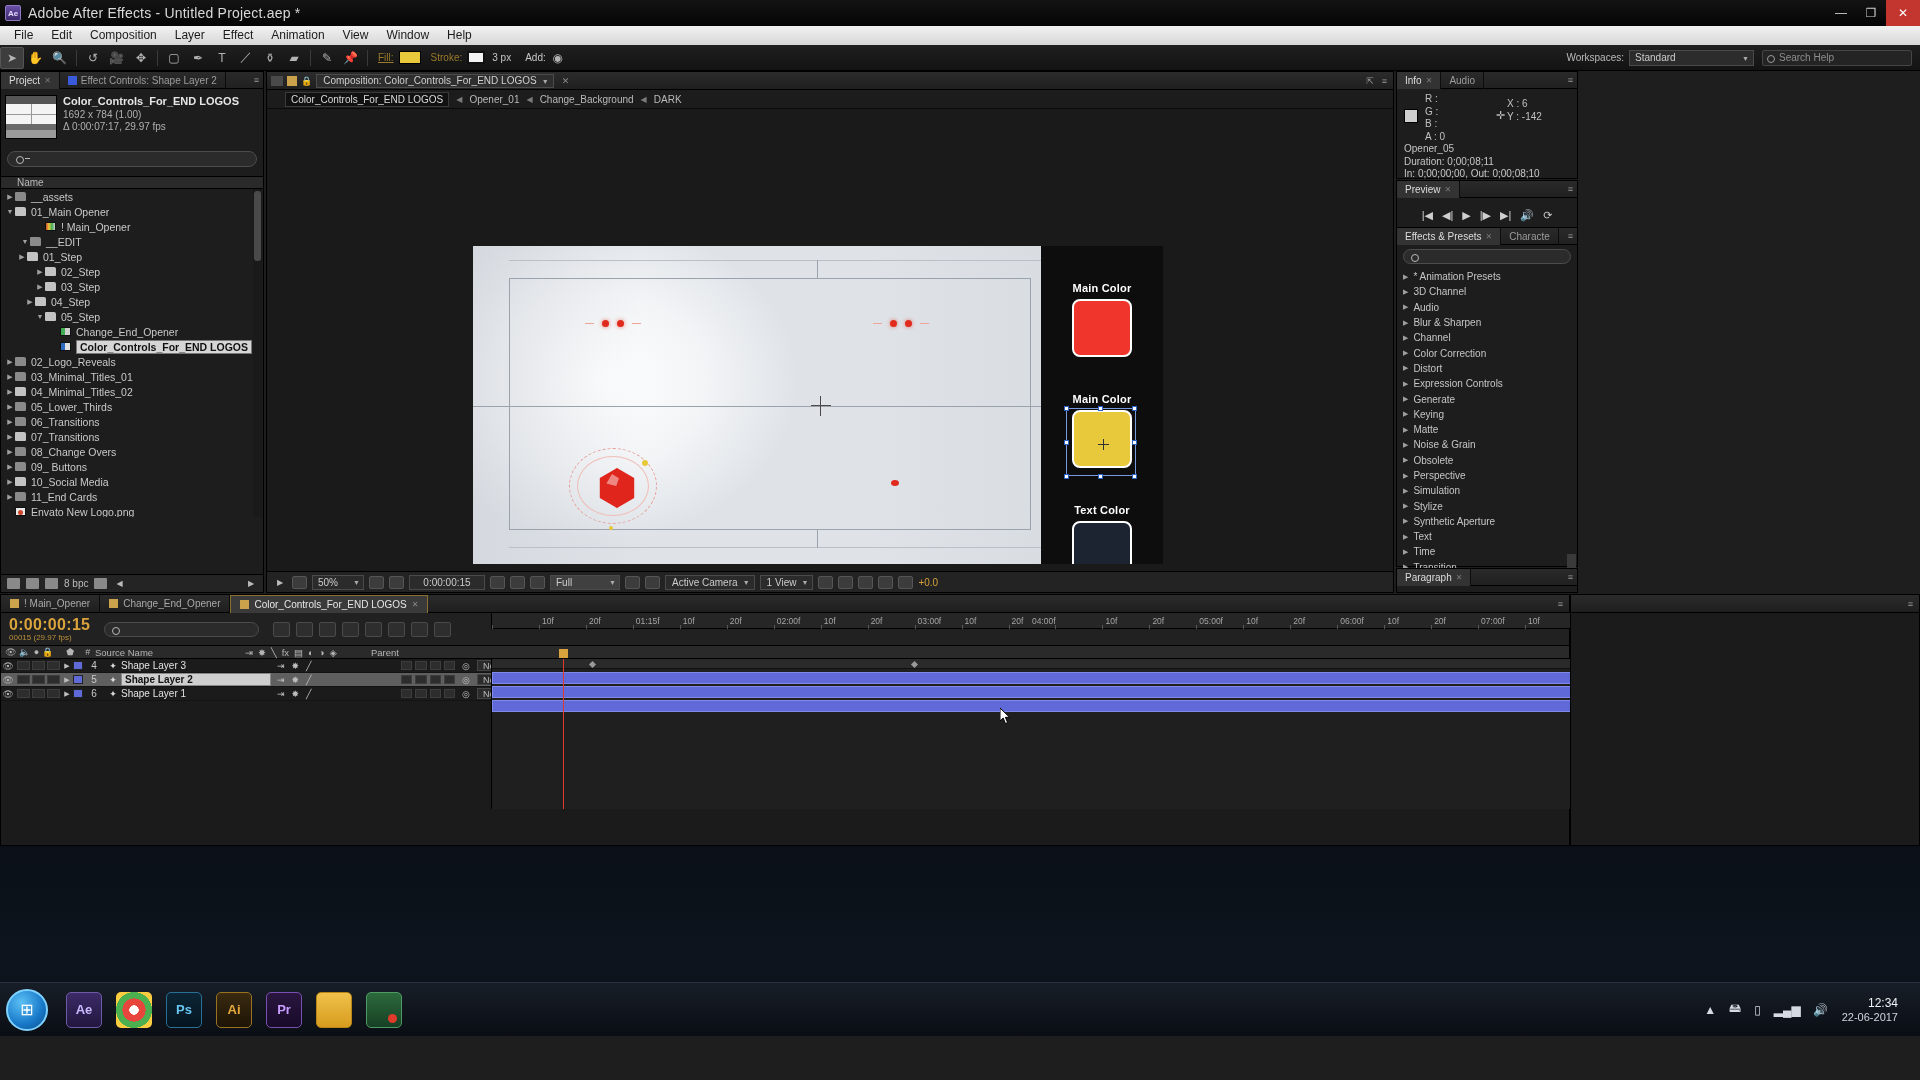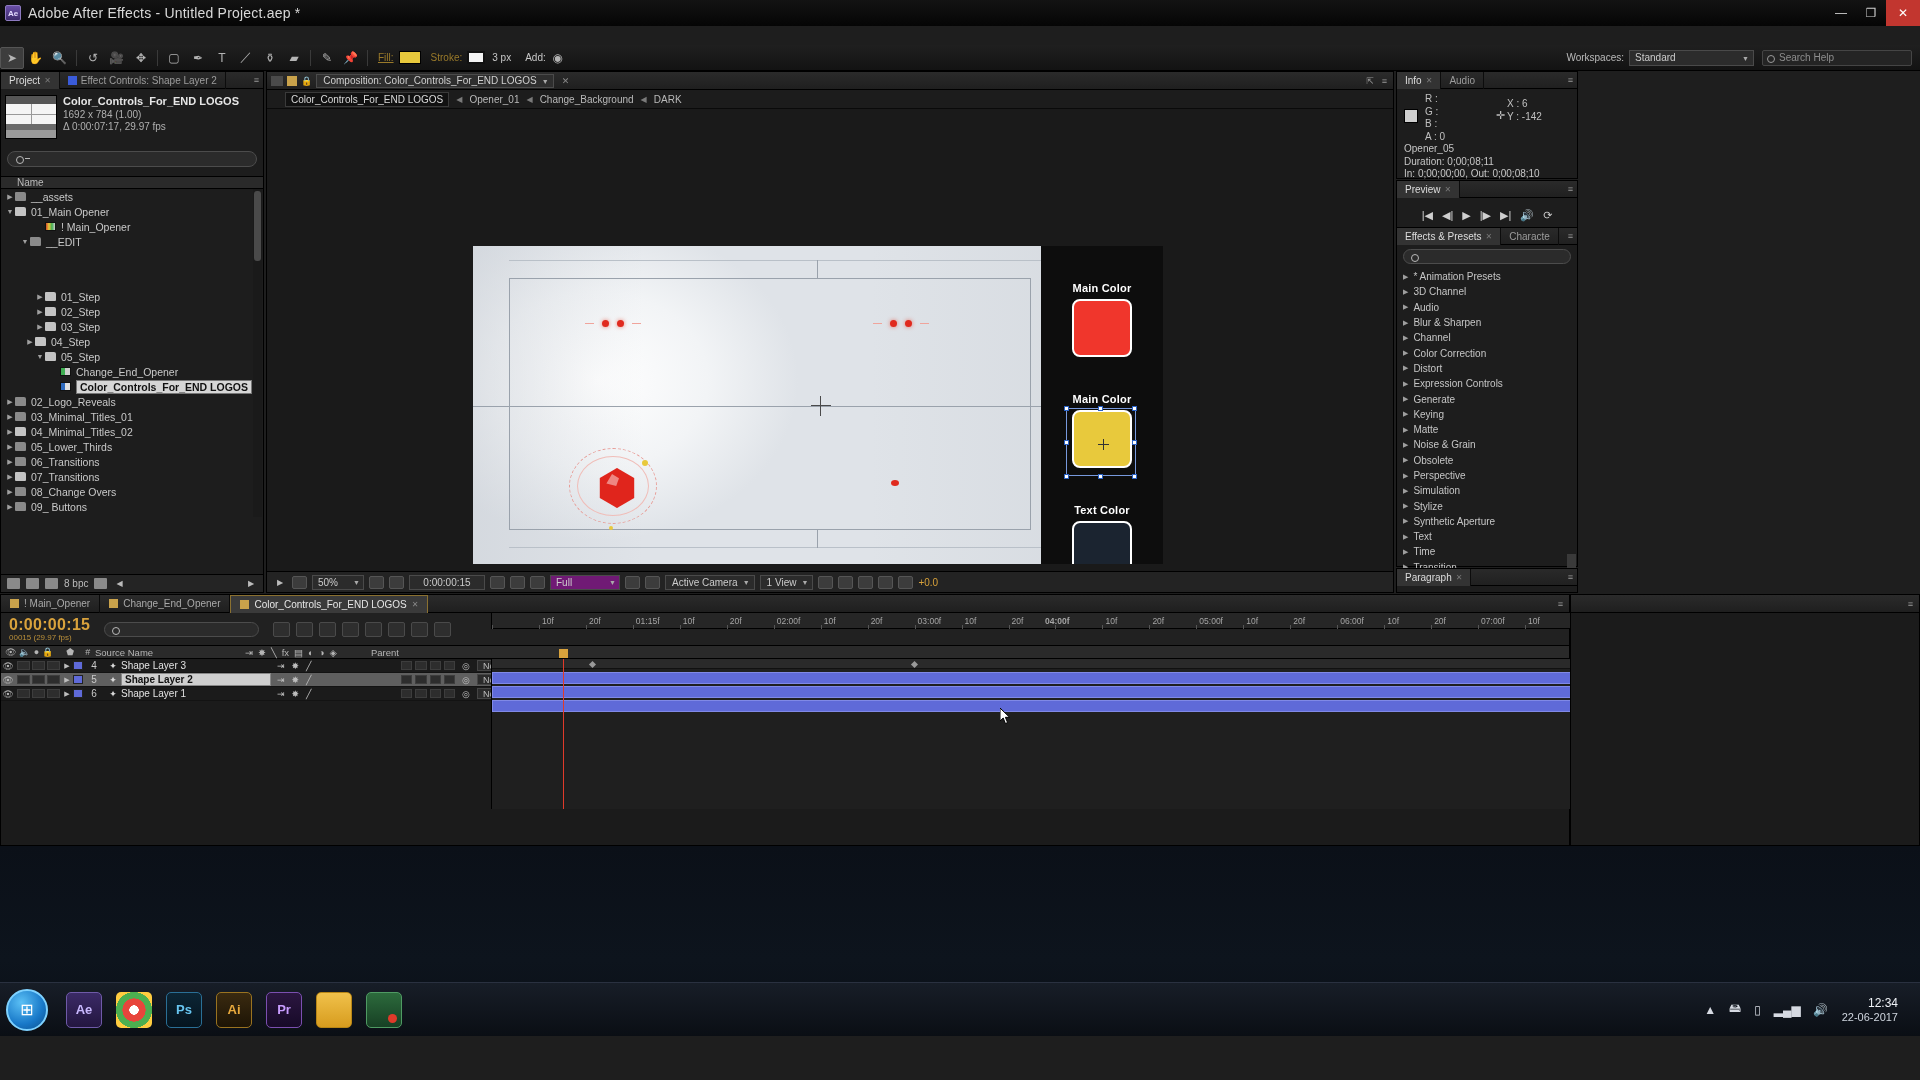--- a/index.html
+++ b/index.html
@@ -269,21 +269,21 @@
   .cb-zoom{
     width:52px;height:15px;background:#2b2b2b;border:1px solid #4a4a4a;font-size:10px;color:#ccc;
     display:flex;align-items:center;padding-left:5px;position:relative;
   }
   .cb-zoom .car{position:absolute;right:3px;top:3px;font-size:7px;color:#aaa;}
   .cb-time{
     width:76px;height:15px;background:#2b2b2b;border:1px solid #4a4a4a;font-size:10px;color:#ccc;
     display:flex;align-items:center;justify-content:center;
   }
   .cb-res{
-    width:70px;height:15px;background:#701a75;border:1px solid #4a4a4a;font-size:10px;color:#ccc;
+    width:70px;height:15px;background:#404040;border:1px solid #4a4a4a;font-size:10px;color:#ccc;
     display:flex;align-items:center;padding-left:5px;position:relative;
   }
   .cb-res .car{position:absolute;right:3px;top:3px;font-size:7px;color:#aaa;}
   .cb-cam{
     height:15px;background:#2b2b2b;border:1px solid #4a4a4a;font-size:10px;color:#ccc;
     display:flex;align-items:center;padding:0 16px 0 6px;position:relative;
   }
   .cb-cam .car{position:absolute;right:4px;top:3px;font-size:7px;color:#aaa;}
   .cb-view{
     height:15px;background:#2b2b2b;border:1px solid #4a4a4a;font-size:10px;color:#ccc;
@@ -440,20 +440,31 @@
   <div class="titlebar">
     <div class="ae-logo">Ae</div>
     <div class="title-text">Adobe After Effects - Untitled Project.aep *</div>
     <div class="win-btns">
       <div class="win-btn">—</div>
       <div class="win-btn">❐</div>
       <div class="win-btn close">✕</div>
     </div>
   </div>
 
+  <div class="menubar" id="menubar">
+      <div class="mi">File</div>
+      <div class="mi">Edit</div>
+      <div class="mi">Composition</div>
+      <div class="mi">Layer</div>
+      <div class="mi">Effect</div>
+      <div class="mi">Animation</div>
+      <div class="mi">View</div>
+      <div class="mi">Window</div>
+      <div class="mi">Help</div>
+    </div>
 
   <div class="toolbar">
     <div class="tool sel">➤</div>
     <div class="tool">✋</div>
     <div class="tool">🔍</div>
     <div class="tsep"></div>
     <div class="tool">↺</div>
     <div class="tool">🎥</div>
     <div class="tool">✥</div>
     <div class="tsep"></div>
@@ -538,21 +549,21 @@
         <div class="trow" style="padding-left: 34px;">
           <span class="tw"></span>
           <span class="cicon multi"></span>
           <span class="tlabel">! Main_Opener</span>
         </div>
         <div class="trow" style="padding-left: 19px;">
           <span class="tw">▼</span>
           <span class="ficon"></span>
           <span class="tlabel">__EDIT</span>
         </div>
-        <div class="trow" style="padding-left: 34px; margin-top: 40px;">
+        <div class="trow" style="padding-left: 16px;">
           <span class="tw">▶</span>
           <span class="ficon light"></span>
           <span class="tlabel">01_Step</span>
         </div>
         <div class="trow" style="padding-left: 34px;">
           <span class="tw">▶</span>
           <span class="ficon light"></span>
           <span class="tlabel">02_Step</span>
         </div>
         <div class="trow" style="padding-left: 34px;">
@@ -990,21 +1001,21 @@
         <span class="rtick" style="left: 331.696px;">10f</span>
         <span class="rline" style="left: 328.696px;"></span>
         <span class="rtick" style="left: 378.652px;">20f</span>
         <span class="rline" style="left: 375.652px;"></span>
         <span class="rtick" style="left: 425.609px;">03:00f</span>
         <span class="rline" style="left: 422.609px;"></span>
         <span class="rtick" style="left: 472.565px;">10f</span>
         <span class="rline" style="left: 469.565px;"></span>
         <span class="rtick" style="left: 519.522px;">20f</span>
         <span class="rline" style="left: 516.522px;"></span>
-        <span class="rtick" style="left: 553px; font-weight: bold;">04:00f</span>
+        <span class="rtick" style="left: 540px;">04:00f</span>
         <span class="rline" style="left: 563.478px;"></span>
         <span class="rtick" style="left: 613.435px;">10f</span>
         <span class="rline" style="left: 610.435px;"></span>
         <span class="rtick" style="left: 660.391px;">20f</span>
         <span class="rline" style="left: 657.391px;"></span>
         <span class="rtick" style="left: 707.348px;">05:00f</span>
         <span class="rline" style="left: 704.348px;"></span>
         <span class="rtick" style="left: 754.304px;">10f</span>
         <span class="rline" style="left: 751.304px;"></span>
         <span class="rtick" style="left: 801.261px;">20f</span>

